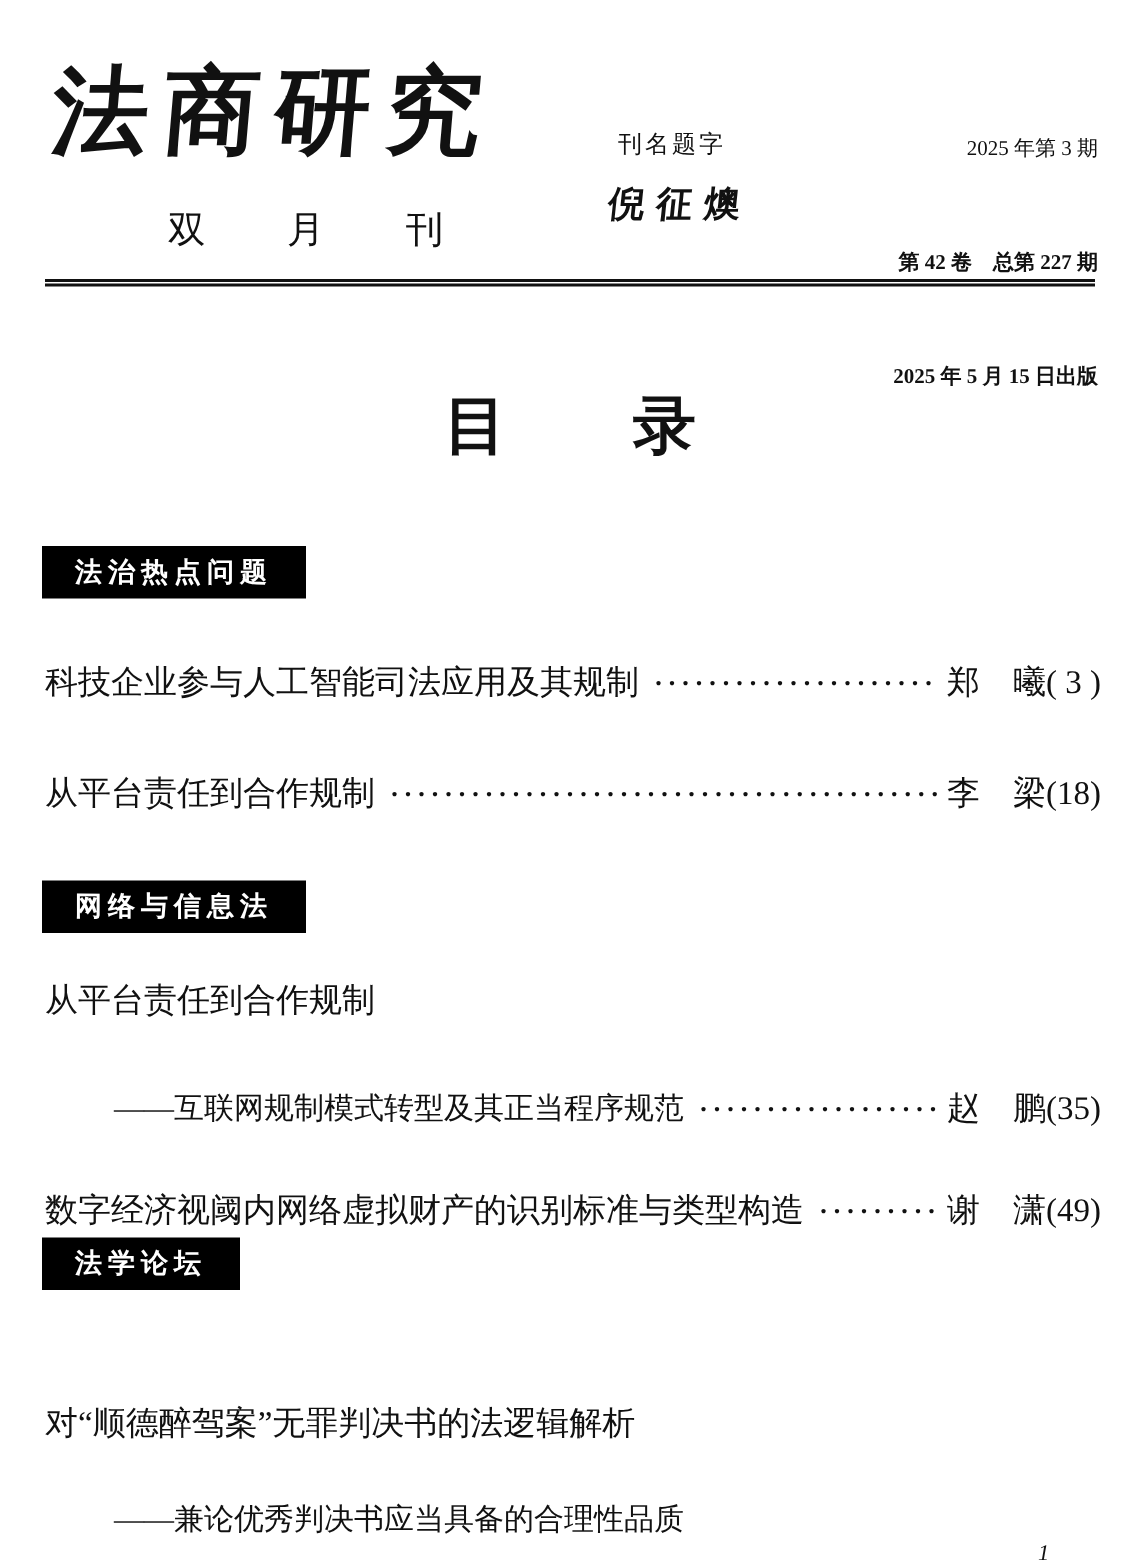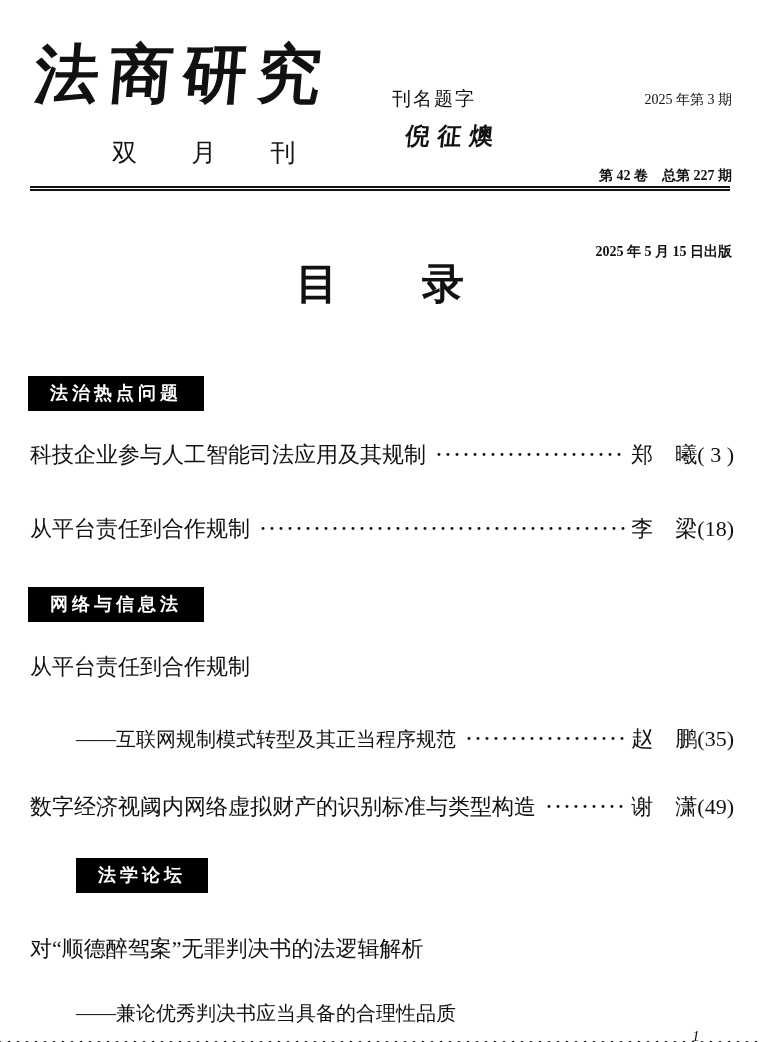--- a/index.html
+++ b/index.html
@@ -19,22 +19,22 @@
     font-size:64px; font-weight:900;
     letter-spacing:10px; line-height:1.1;
     transform:skewX(-5deg); transform-origin:left bottom;
     white-space:nowrap;
   }
   .bimonthly {
     position:absolute; left:112px; top:136px;
     font-size:25px; letter-spacing:24px; white-space:pre;
   }
   .inscription-label {
-    position:absolute; left:392px; top:86px;
-    font-size:19px; letter-spacing:2px;
+    position:absolute; left:412px; top:86px;
+    font-size:16px; letter-spacing:2px;
   }
   .inscription-name {
     position:absolute; left:404px; top:120px;
     font-size:24px; font-weight:900; letter-spacing:8px;
     transform:skewX(-6deg); transform-origin:left bottom;
   }
   .issue-info {
     position:absolute; right:28px; top:52px;
     text-align:right; font-size:14px; line-height:19px;
     white-space:pre;
@@ -55,23 +55,23 @@
     font-weight:bold; font-size:42px; white-space:pre;
   }
   .section-badge {
     position:absolute; left:28px; height:35px;
     background:#000; color:#fff;
     font-family:"Liberation Sans","DejaVu Sans",sans-serif;
     font-weight:bold; font-size:18px;
     letter-spacing:4px; line-height:35px;
     padding:0 22px; white-space:nowrap;
   }
-  .badge-1 { top:364px;margin-top:12px; }
+  .badge-1 { top:364px; }
   .badge-2 { top:587px; }
-  .badge-3 { top:858px;margin-left:48px; }
+  .badge-3 { top:825px; }
   .toc-row {
     position:absolute; left:30px; right:26px;
     display:flex; align-items:flex-start;
     font-size:22px; line-height:30px; white-space:pre;
   }
   .row-1 { top:440px; }
   .row-2 { top:514px; }
   .row-3a { top:652px; }
   .row-3b { top:724px; }
   .row-4 { top:792px; }

